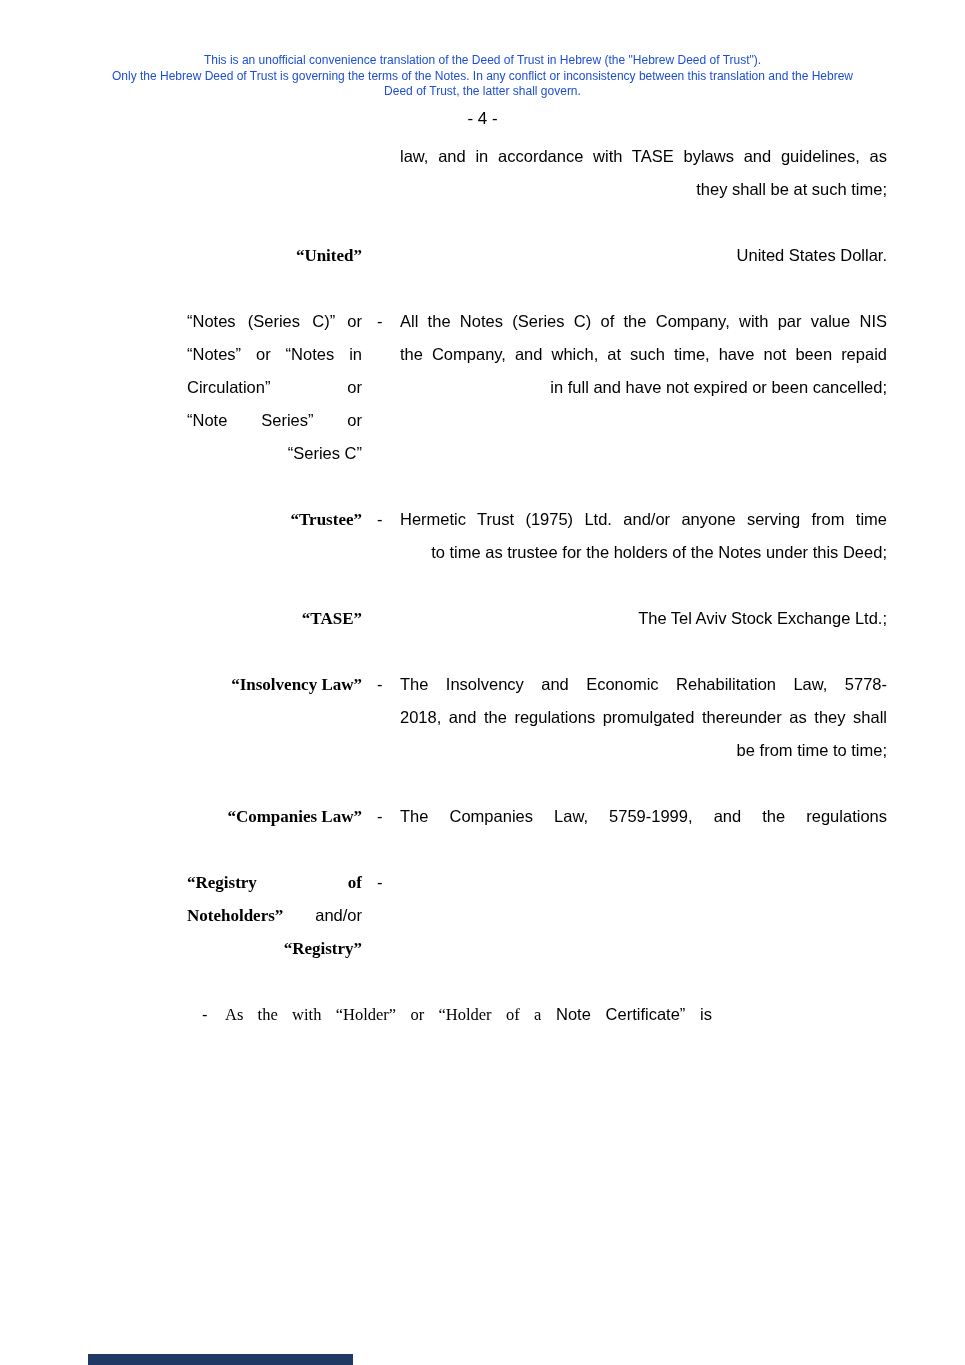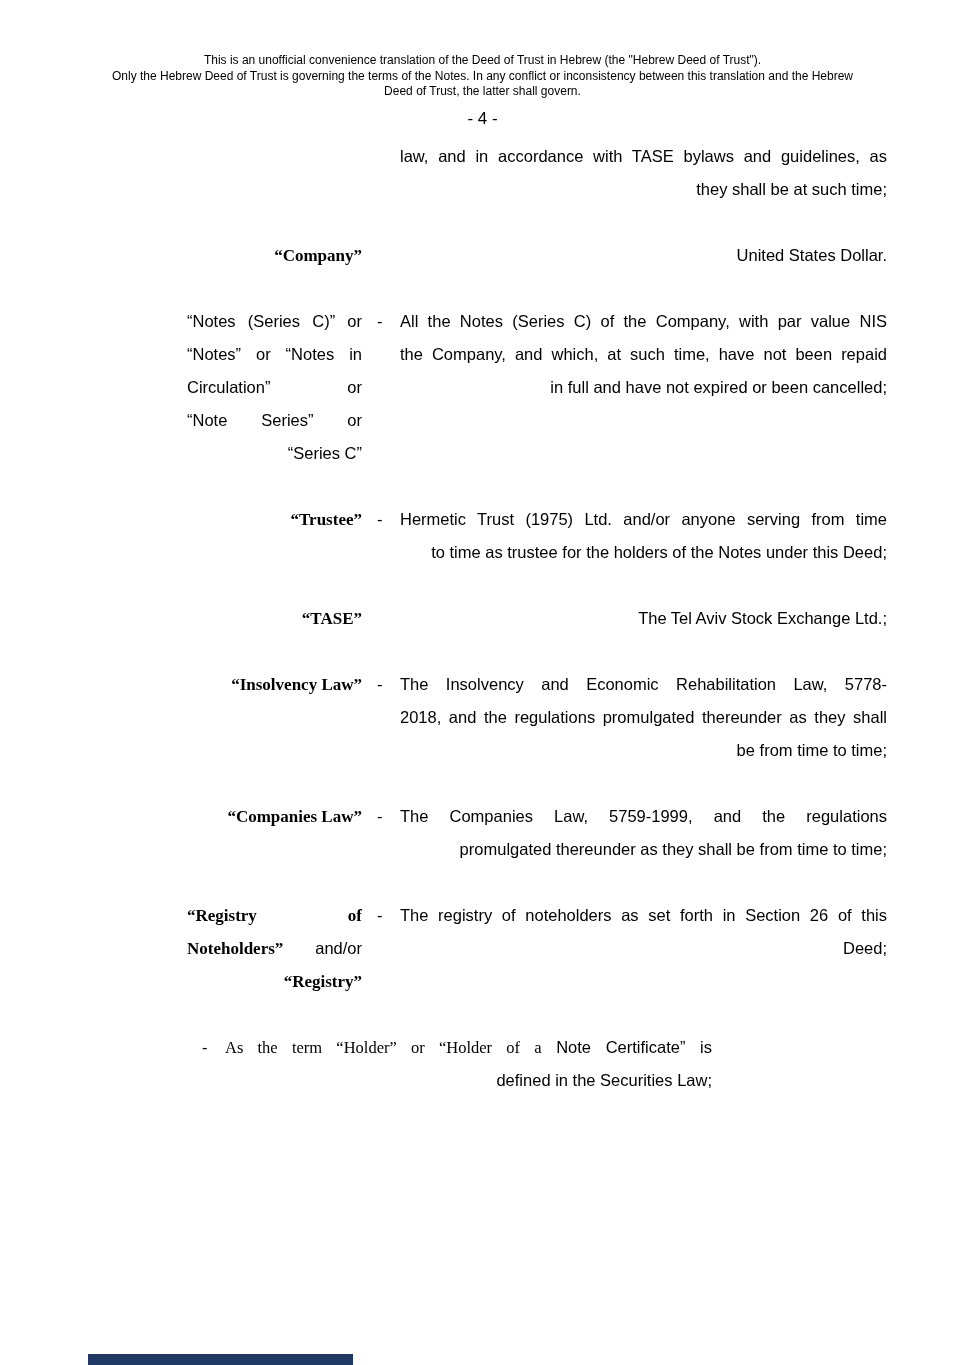--- a/index.html
+++ b/index.html
@@ -14,21 +14,21 @@
   }
   .disclaimer {
     position: absolute;
     top: 53px;
     left: 90px;
     width: 785px;
     text-align: center;
     font-size: 12px;
     line-height: 15.5px;
     font-family: "Liberation Sans", sans-serif;
-    color: #000000;
+    color: #1d4ed8;
   }
   .page-number {
     position: absolute;
     top: 108px;
     left: 0;
     width: 965px;
     text-align: center;
     font-size: 17px;
     line-height: 22px;
     font-family: "Liberation Sans", sans-serif;
@@ -81,21 +81,21 @@
       <div class="tcol"></div>
       <div class="dcol"></div>
       <div class="defcol">
         <div class="def-line jl">law, and in accordance with TASE bylaws and guidelines, as</div>
         <div class="def-line">they shall be at such time;</div>
       </div>
     </div>
 
     <div class="def-row">
       <div class="tcol">
-        <div class="term-line bold-serif">“Company”</div>
+        <div class="term-line bold-serif">“United”</div>
       </div>
       <div class="dcol"></div>
       <div class="defcol">
         <div class="def-line">United States Dollar.</div>
       </div>
     </div>
 
     <div class="def-row">
       <div class="tcol">
         <div class="term-line jl">“Notes (Series C)” or</div>
@@ -145,42 +145,36 @@
       </div>
     </div>
 
     <div class="def-row">
       <div class="tcol">
         <div class="term-line bold-serif">“Companies Law”</div>
       </div>
       <div class="dcol">-</div>
       <div class="defcol">
         <div class="def-line jl">The Companies Law, 5759-1999, and the regulations</div>
-        <div class="def-line">promulgated thereunder as they shall be from time to time;</div>
       </div>
     </div>
 
     <div class="def-row">
       <div class="tcol">
         <div class="term-line bold-serif jl">“Registry of</div>
         <div class="term-line jl"><span class="bold-serif">Noteholders”</span><span class="sans"> and/or</span></div>
         <div class="term-line bold-serif">“Registry”</div>
       </div>
       <div class="dcol">-</div>
-      <div class="defcol">
-        <div class="def-line jl">The registry of noteholders as set forth in Section 26 of this</div>
-        <div class="def-line">Deed;</div>
-      </div>
     </div>
 
     <div class="def-row">
       <div class="dcol">-</div>
       <div class="defcol">
-        <div class="def-line jl"><span class="serif">As the term “Holder” or “Holder of a</span><span class="sans"> Note Certificate” is</span></div>
-        <div class="def-line">defined in the Securities Law;</div>
+        <div class="def-line jl"><span class="serif">As the with “Holder” or “Holder of a</span><span class="sans"> Note Certificate” is</span></div>
       </div>
     </div>
 
   </div>
 
   <div class="footer-bar" style="background-color: rgb(31, 56, 100);"></div>
 
 </div>
 
 </body></html>

